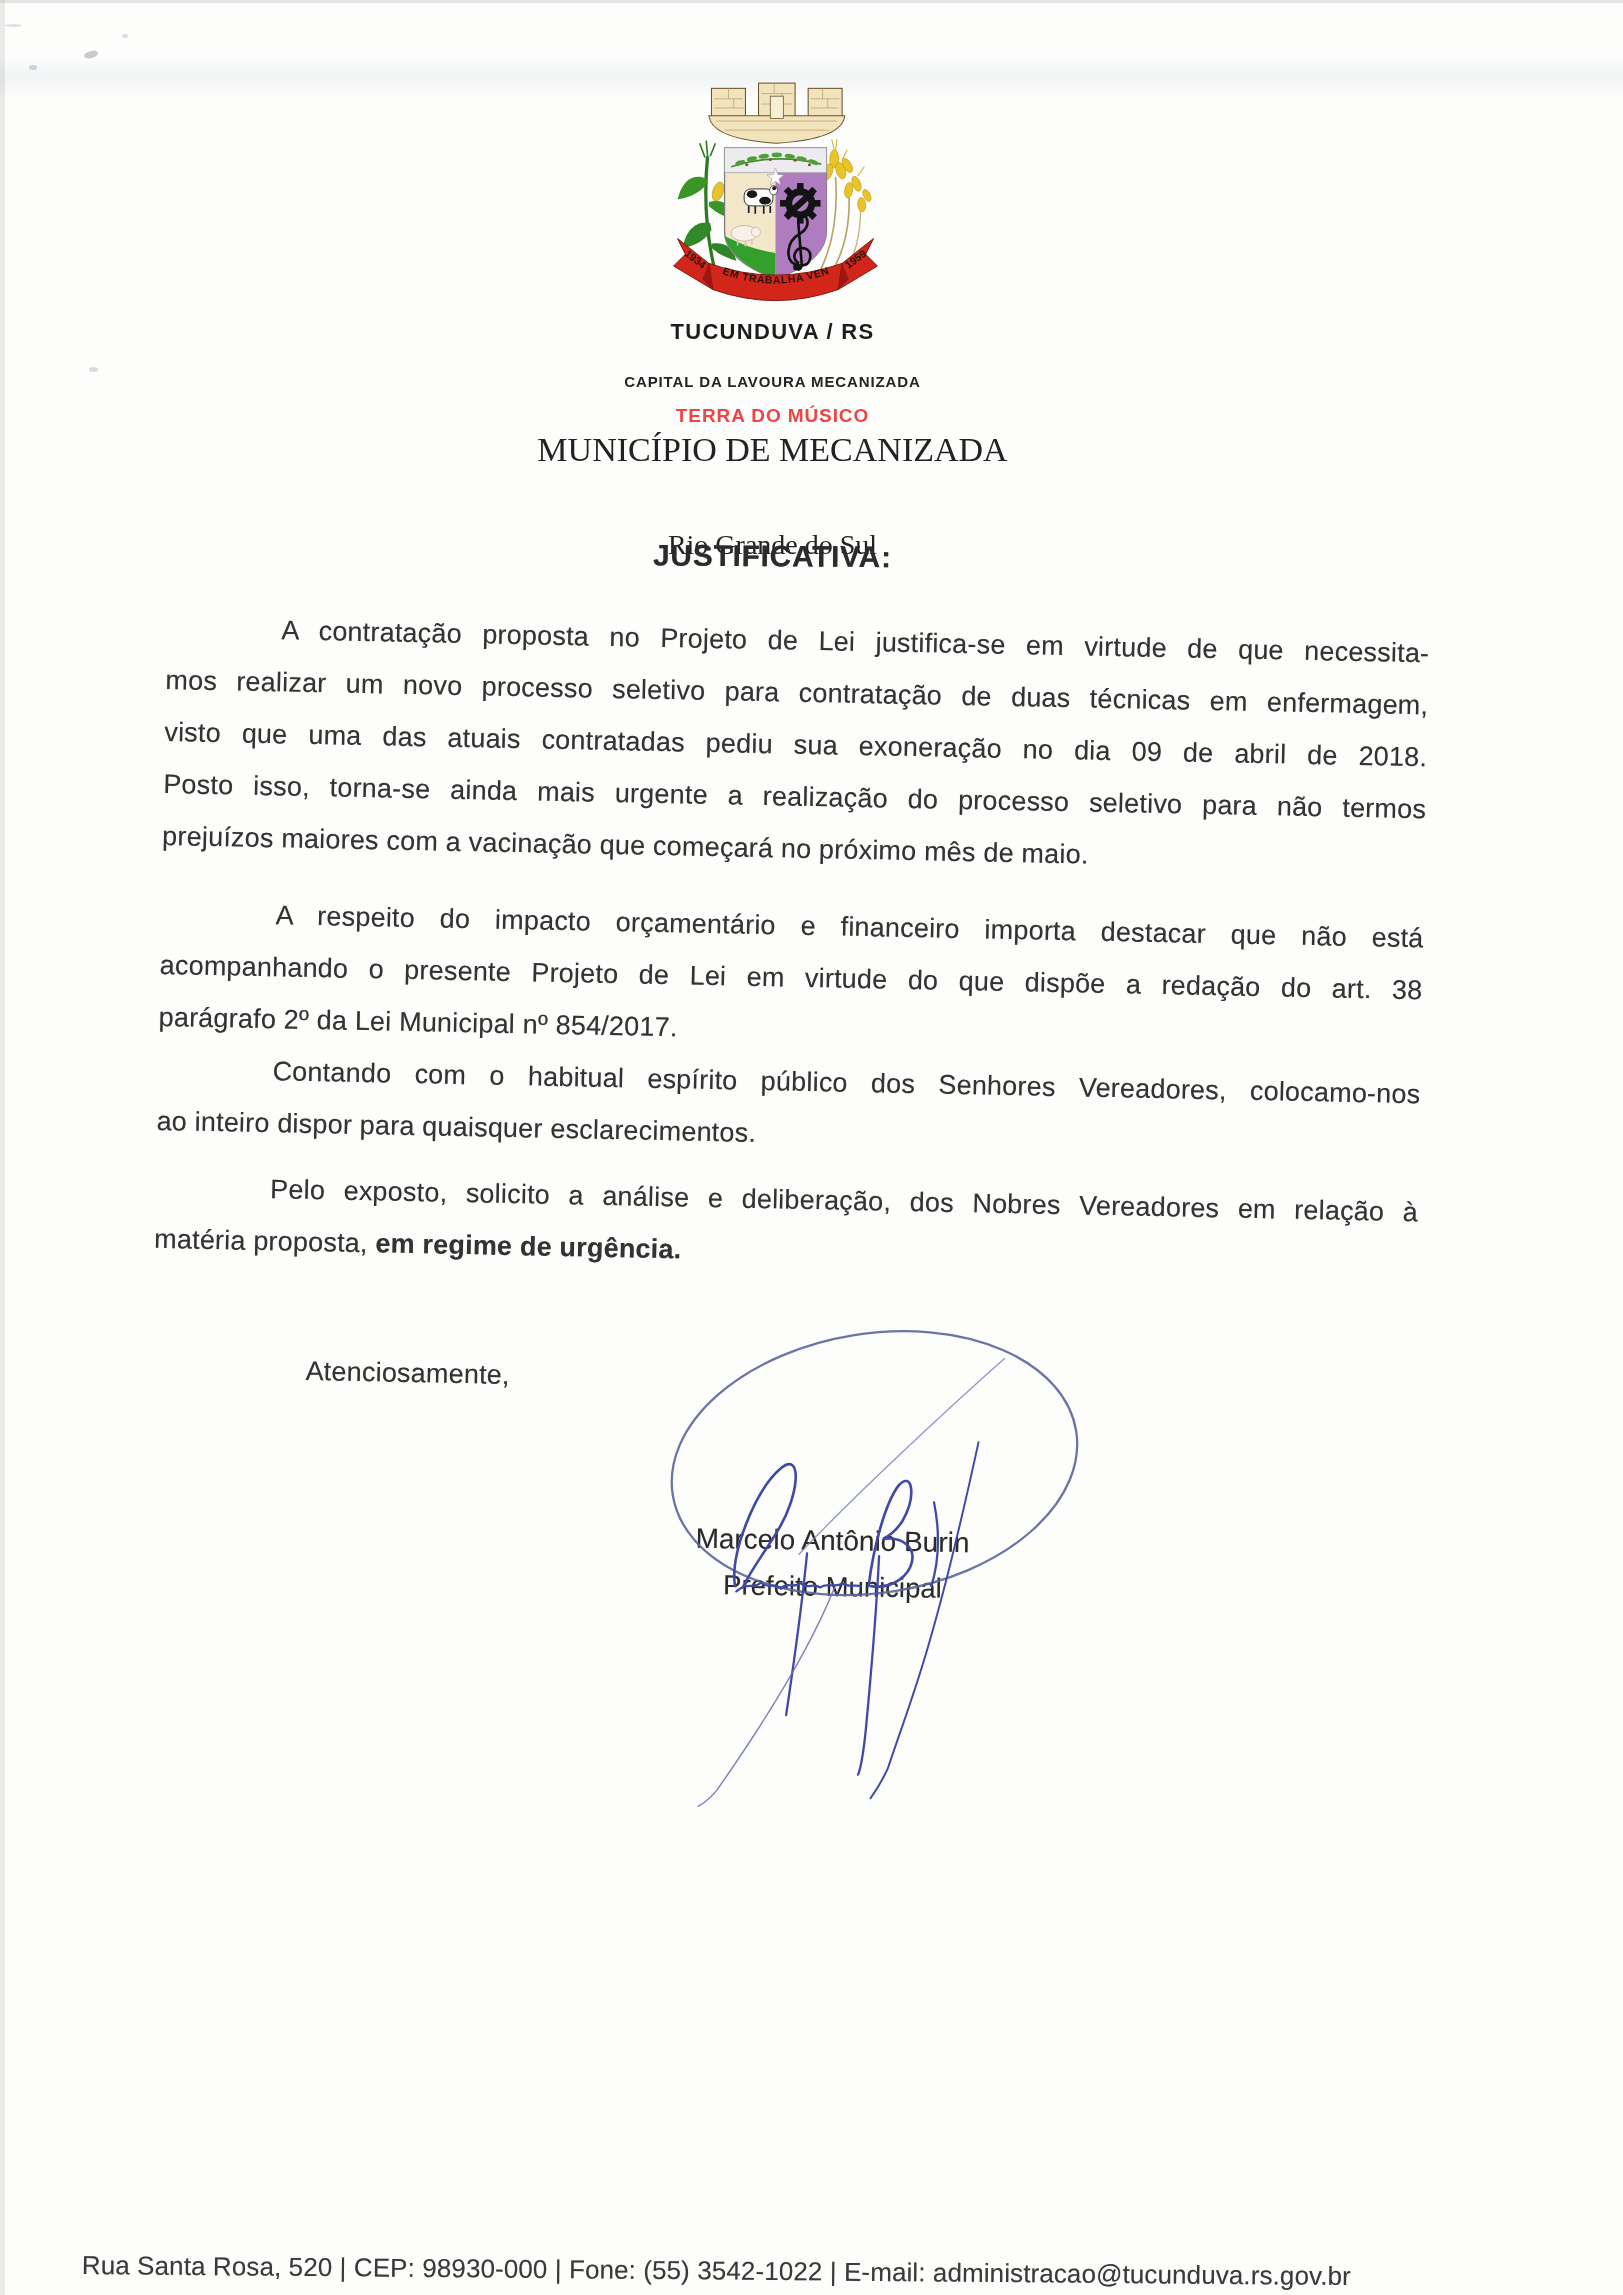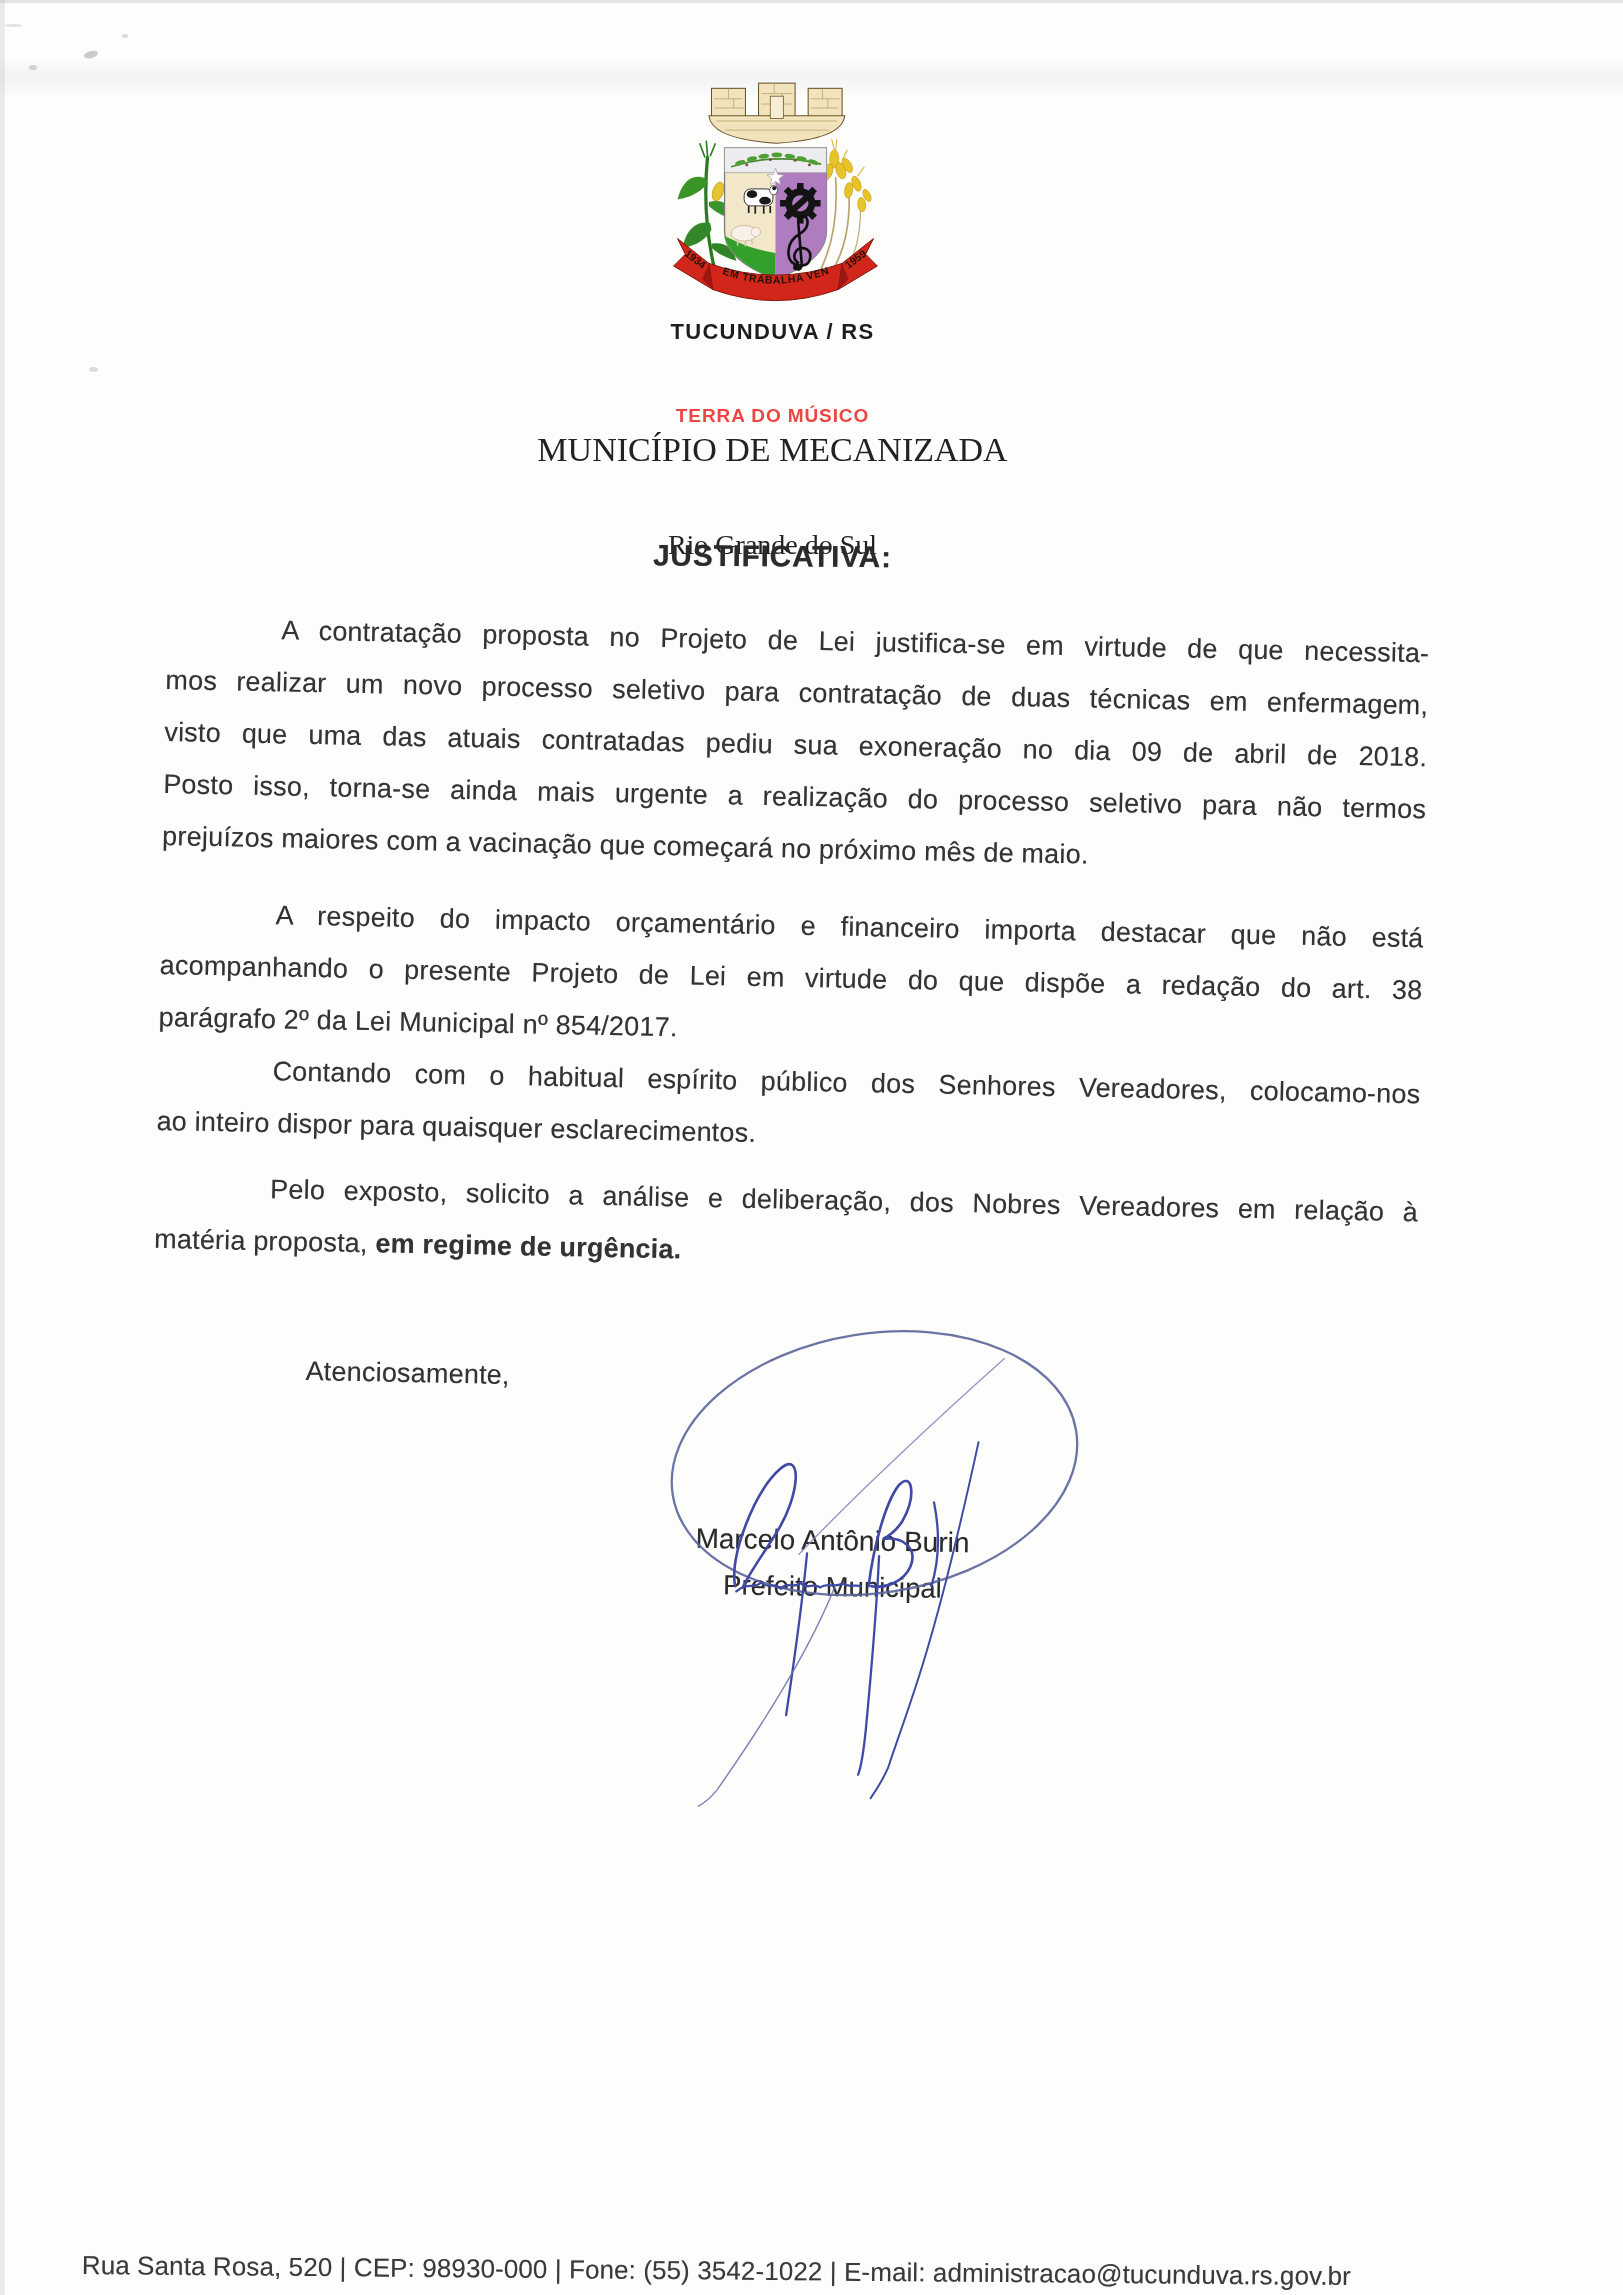--- a/index.html
+++ b/index.html
@@ -186,20 +186,21 @@
       <path id="mottoArc" d="M74,296 Q160,330 246,296" fill="none"></path>
       <text font-family="Liberation Sans, sans-serif" font-size="16" font-weight="bold" fill="#23100a" letter-spacing="1">
         <textPath href="#mottoArc" startOffset="50%" text-anchor="middle">QUEM TRABALHA VENCE</textPath>
       </text>
       <text x="0" y="0" transform="translate(34,280) rotate(37)" text-anchor="middle" font-family="Liberation Sans, sans-serif" font-size="16" font-weight="bold" fill="#23100a">1934</text>
       <text x="0" y="0" transform="translate(286,280) rotate(-37)" text-anchor="middle" font-family="Liberation Sans, sans-serif" font-size="16" font-weight="bold" fill="#23100a">1959</text>
     </g>
   </svg>
 
   <div class="hdr city">TUCUNDUVA / RS</div>
+  <div class="hdr sub1">CAPITAL DA LAVOURA MECANIZADA</div>
   <div class="hdr sub2">TERRA DO MÚSICO</div>
   <div class="hdr muni">MUNICÍPIO DE MECANIZADA</div>
   <div class="hdr state">Rio Grande do Sul</div>
 
   <div class="title">JUSTIFICATIVA:</div>
 
   <div class="body-block">
     <div class="para p1">
       <div class="jl ind">A contratação proposta no Projeto de Lei justifica-se em virtude de que necessita-</div>
       <div class="jl">mos realizar um novo processo seletivo para contratação de duas técnicas em enfermagem,</div>

